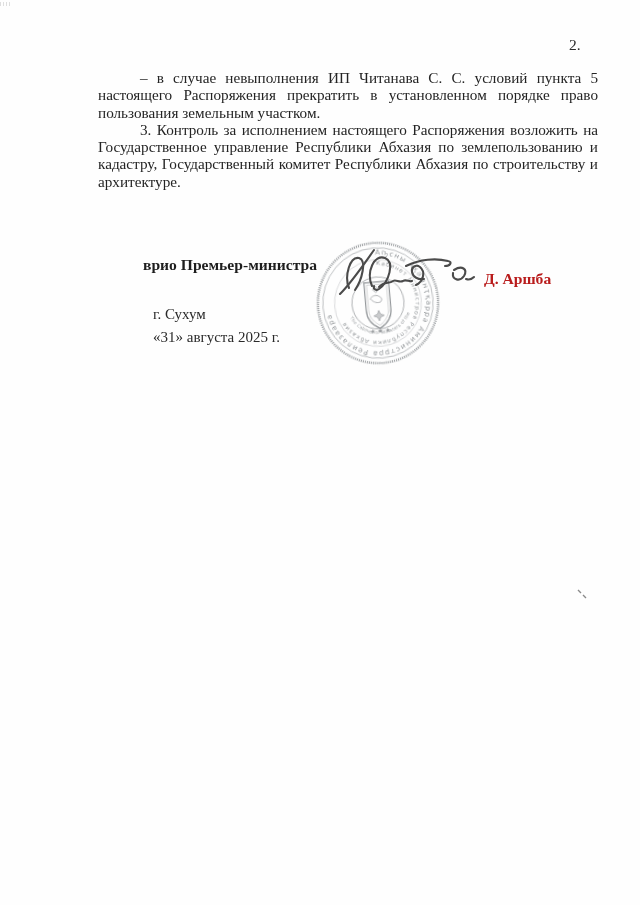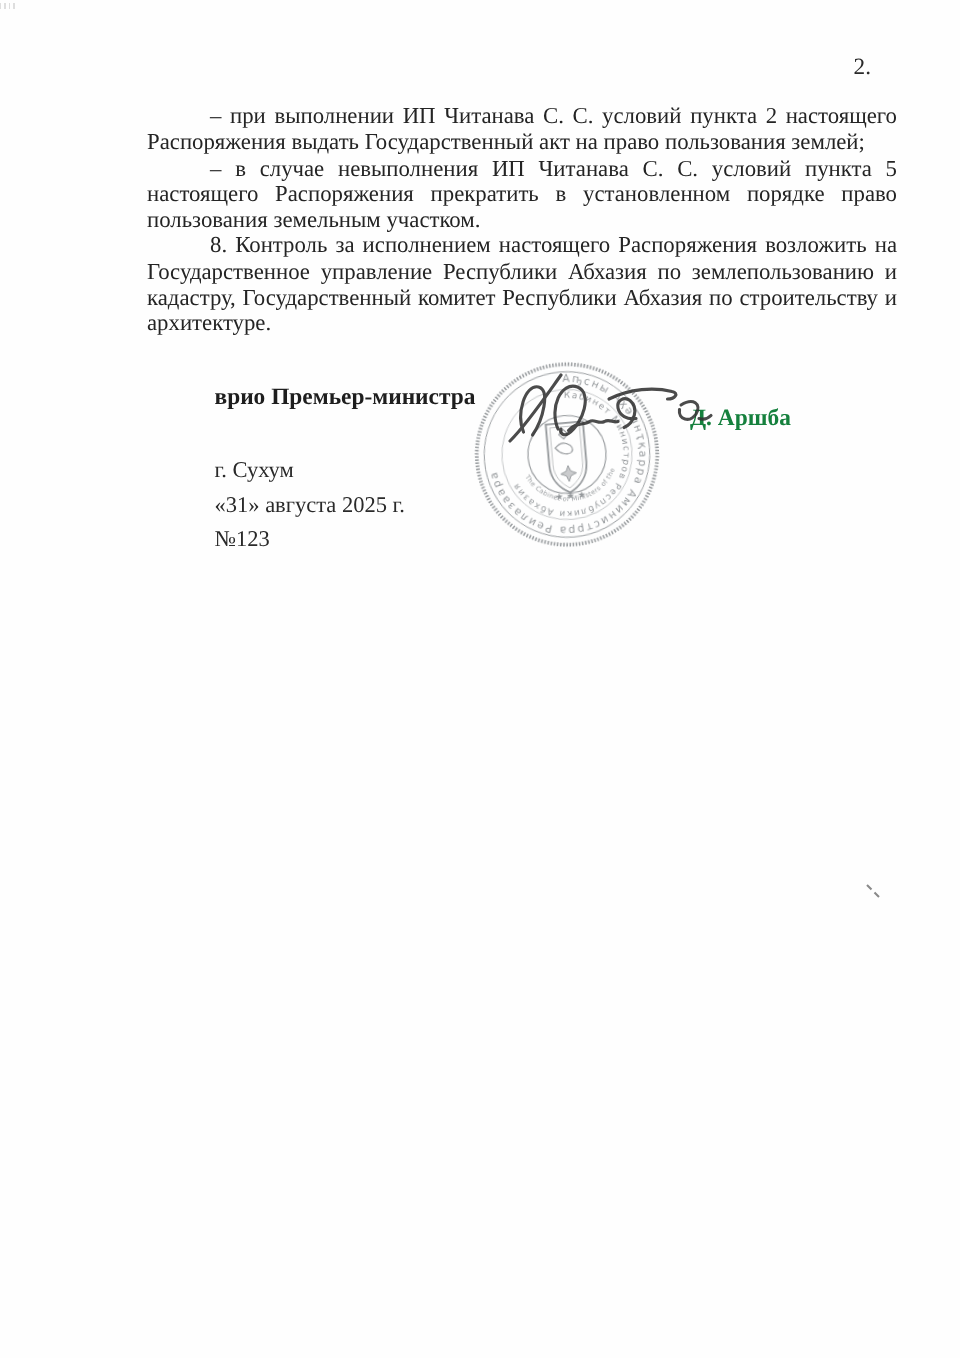--- a/index.html
+++ b/index.html
@@ -43,30 +43,30 @@
     top: 256px;
     left: 143px;
     font-size: 15.6px;
     font-weight: bold;
     color: #1e1e1e;
     white-space: nowrap;
   }
   .sig-name {
     position: absolute;
     top: 270px;
-    left: 460px;
+    left: 484px;
     font-size: 15.6px;
     font-weight: bold;
-    color: #15803d;
+    color: #b91c1c;
     white-space: nowrap;
   }
   .date-block {
     position: absolute;
     top: 303px;
-    left: 143px;
+    left: 153px;
     font-size: 15px;
     line-height: 23.2px;
     color: #2a2a2a;
   }
   .seal {
     position: absolute;
     top: 238px;
     left: 316px;
     width: 124px;
     height: 130px;
@@ -100,32 +100,30 @@
   }
 </style>
 </head>
 <body>
 
 <div class="page">
 
   <div class="page-number">2.</div>
 
   <div class="body-text">
-    <p>– при выполнении ИП Читанава С. С. условий пункта 2 настоящего Распоряжения выдать Государственный акт на право пользования землей;</p>
     <p>– в случае невыполнения ИП Читанава С. С. условий пункта 5 настоящего Распоряжения прекратить в установленном порядке право пользования земельным участком.</p>
-    <p>8. Контроль за исполнением настоящего Распоряжения возложить на Государственное управление Республики Абхазия по землепользованию и кадастру, Государственный комитет Республики Абхазия по строительству и архитектуре.</p>
+    <p>3. Контроль за исполнением настоящего Распоряжения возложить на Государственное управление Республики Абхазия по землепользованию и кадастру, Государственный комитет Республики Абхазия по строительству и архитектуре.</p>
   </div>
 
   <div class="sig-title">врио Премьер-министра</div>
   <div class="sig-name">Д. Аршба</div>
 
   <div class="date-block">
     <div>г. Сухум</div>
     <div>«31» августа 2025 г.</div>
-    <div>№123</div>
   </div>
 
   <svg class="seal" viewBox="0 0 200 200" xmlns="http://www.w3.org/2000/svg">
     <defs>
       <path id="ringOuter" d="M 100,22 A 78,78 0 1,1 99.9,22" fill="none"></path>
       <path id="ringRu" d="M 100,39 A 61,61 0 1,1 99.9,39" fill="none"></path>
       <path id="ringEn" d="M 53,120 A 54,54 0 0,0 151,118" fill="none"></path>
     </defs>
     <g stroke="#6d7276" fill="none">
       <circle cx="100" cy="100" r="97" stroke-width="4" stroke-dasharray="1.6,1.8"></circle>

